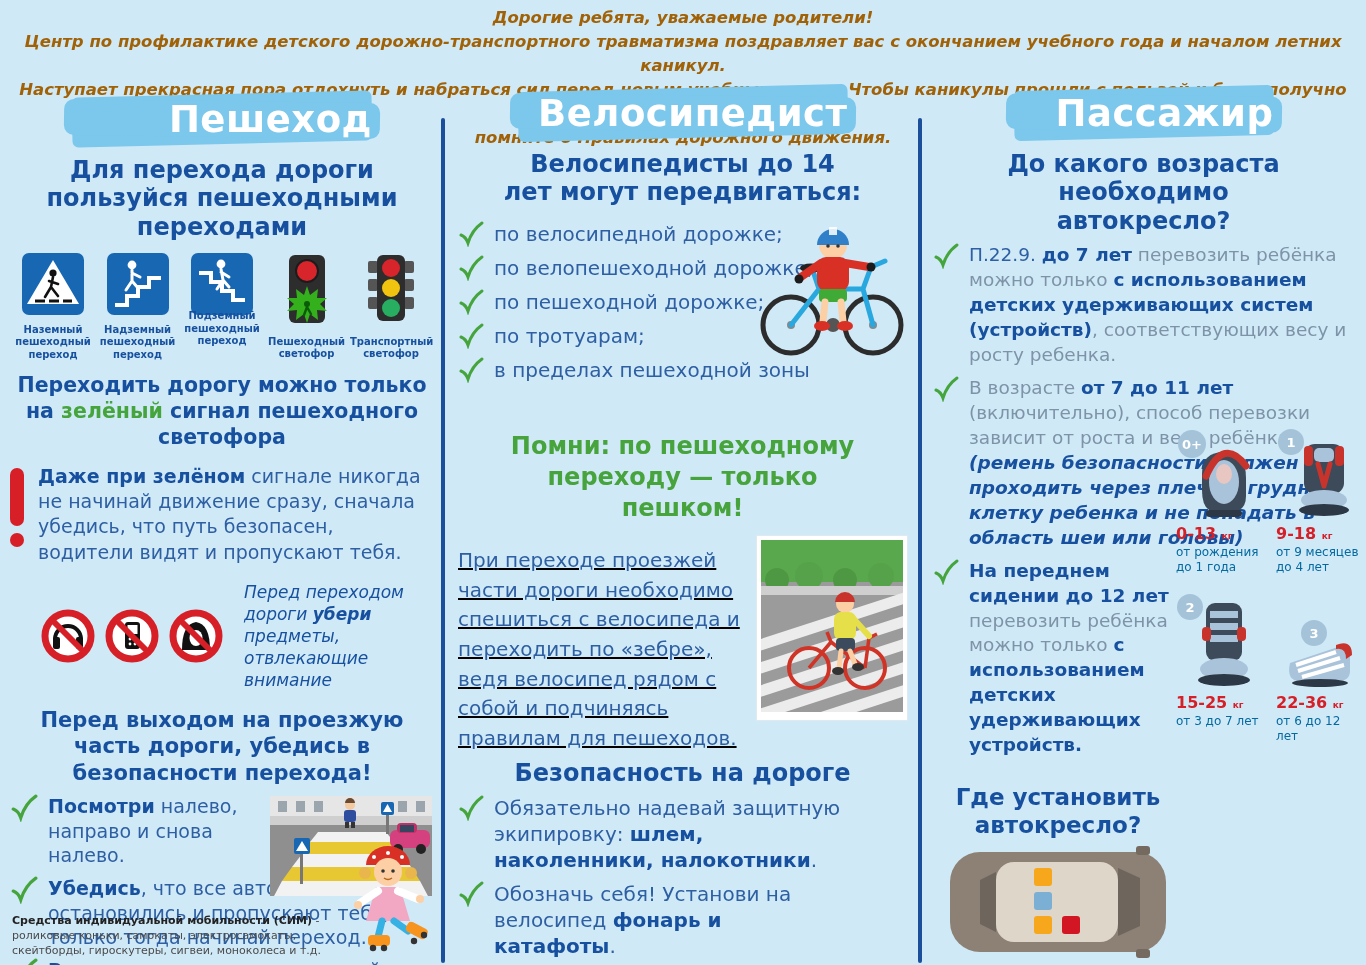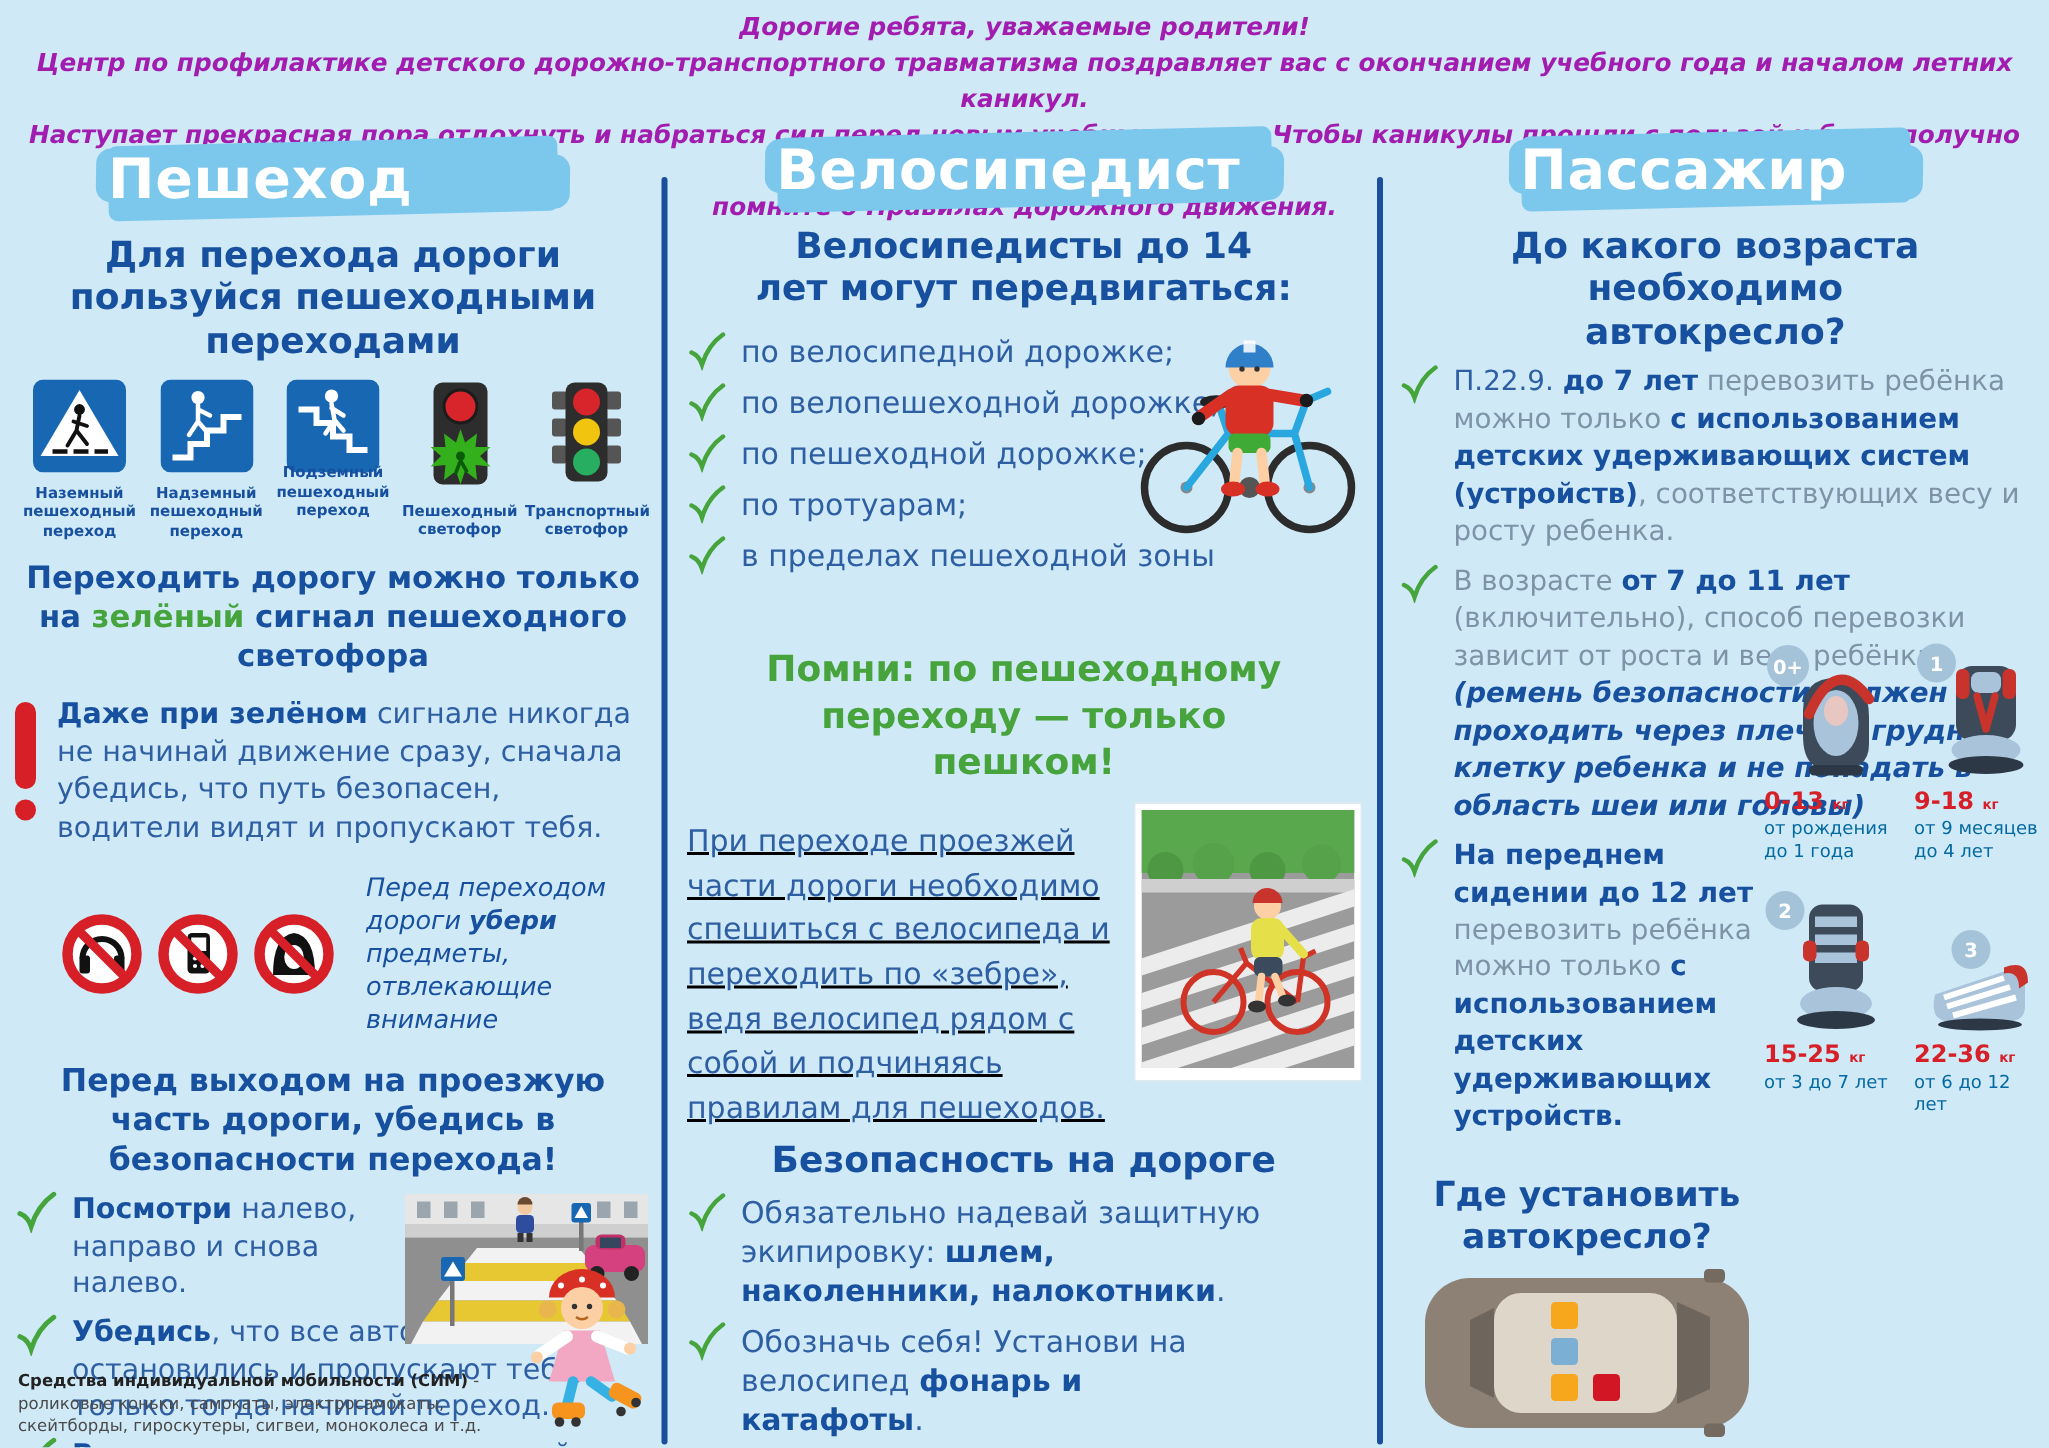--- a/index.html
+++ b/index.html
@@ -1,30 +1,30 @@
 <!DOCTYPE html>
 <html><head>
 <meta charset="utf-8">
 <style>
   html,body{margin:0;padding:0;background:#cfe9f7;}
   .page{position:relative;width:1366px;height:965px;overflow:hidden;background:#cfe9f7;
         font-family:"DejaVu Sans","Liberation Sans",sans-serif;}
   
   .hdr{padding-top:6px;text-align:center;font-style:italic;font-weight:bold;
-       color:#a21caf;font-size:16.5px;line-height:1.45;}
+       color:#a16207;font-size:16.5px;line-height:1.45;}
   
   .cols{position:absolute;left:0;top:88px;width:1366px;height:877px;display:flex;}
   .col{position:relative;height:100%;box-sizing:border-box;}
   .col1{width:444px;padding:0 10px;}
   .col2{width:477px;padding:0 14px;}
   .col3{width:445px;padding:0 12px;}
   .vdiv{position:absolute;top:30px;width:4px;height:845px;background:#1b4e9b;border-radius:2px;}
   .vd1{left:441px;}.vd2{left:918px;}
   
-  .banner{position:relative;margin:6px auto 0;height:50px;display:flex;align-items:center;justify-content:flex-start;}
+  .banner{position:relative;margin:6px auto 0;height:50px;display:flex;align-items:center;justify-content:flex-end;}
   .banner::before{content:"";position:absolute;inset:0;background:#7cc7ec;border-radius:6px;transform:rotate(-1.4deg);}
   .banner::after{content:"";position:absolute;left:-8px;right:-8px;top:7px;bottom:7px;background:#7cc7ec;border-radius:10px;transform:rotate(0.8deg);}
   .banner span{position:relative;z-index:1;color:#fff;font-weight:bold;font-size:37px;letter-spacing:.5px;}
   .sub{margin-top:12px;text-align:center;font-weight:bold;color:#17509e;font-size:24px;line-height:1.18;}
   
   .signs{display:flex;justify-content:space-between;margin-top:12px;padding:0 2px;}
   .sign{width:82px;text-align:center;}
   .sign .cap{margin-top:5px;font-size:10px;font-weight:bold;color:#17509e;line-height:1.25;}
   .rule{margin-top:12px;text-align:center;font-weight:bold;color:#17509e;font-size:20.5px;line-height:1.25;}
   .grn{color:#45a53c;}

